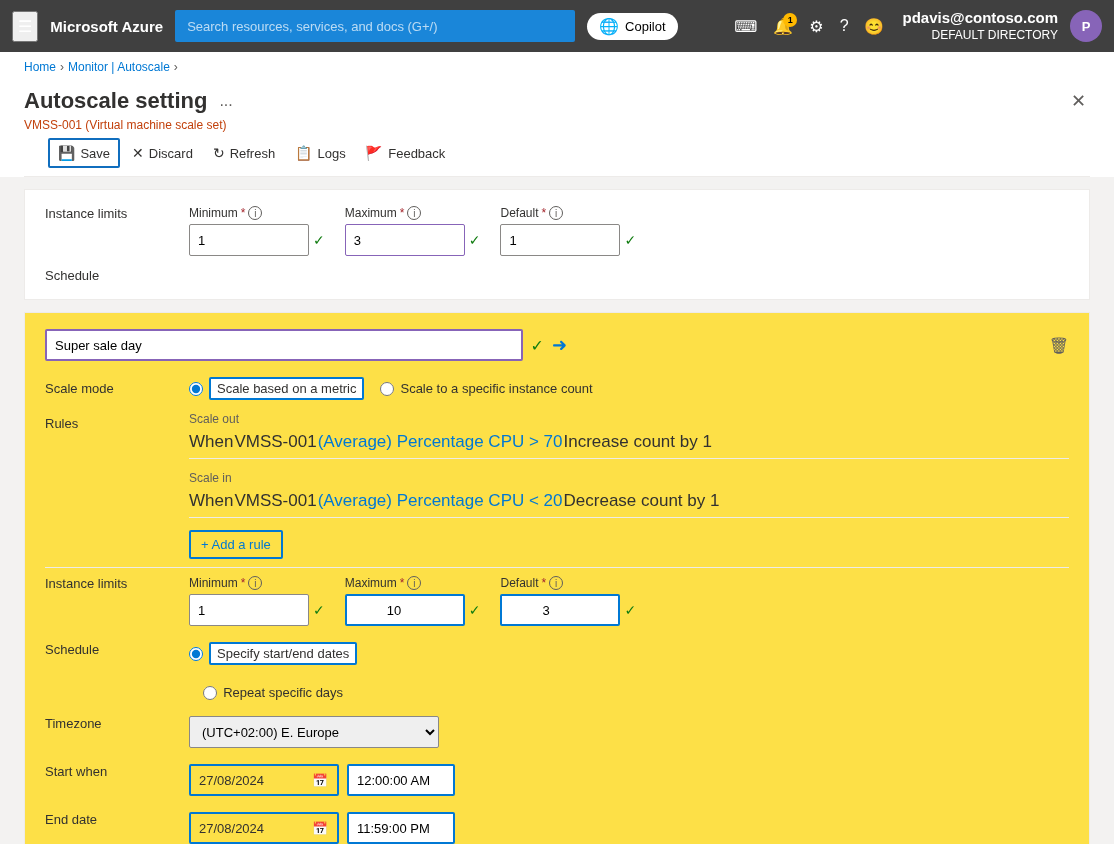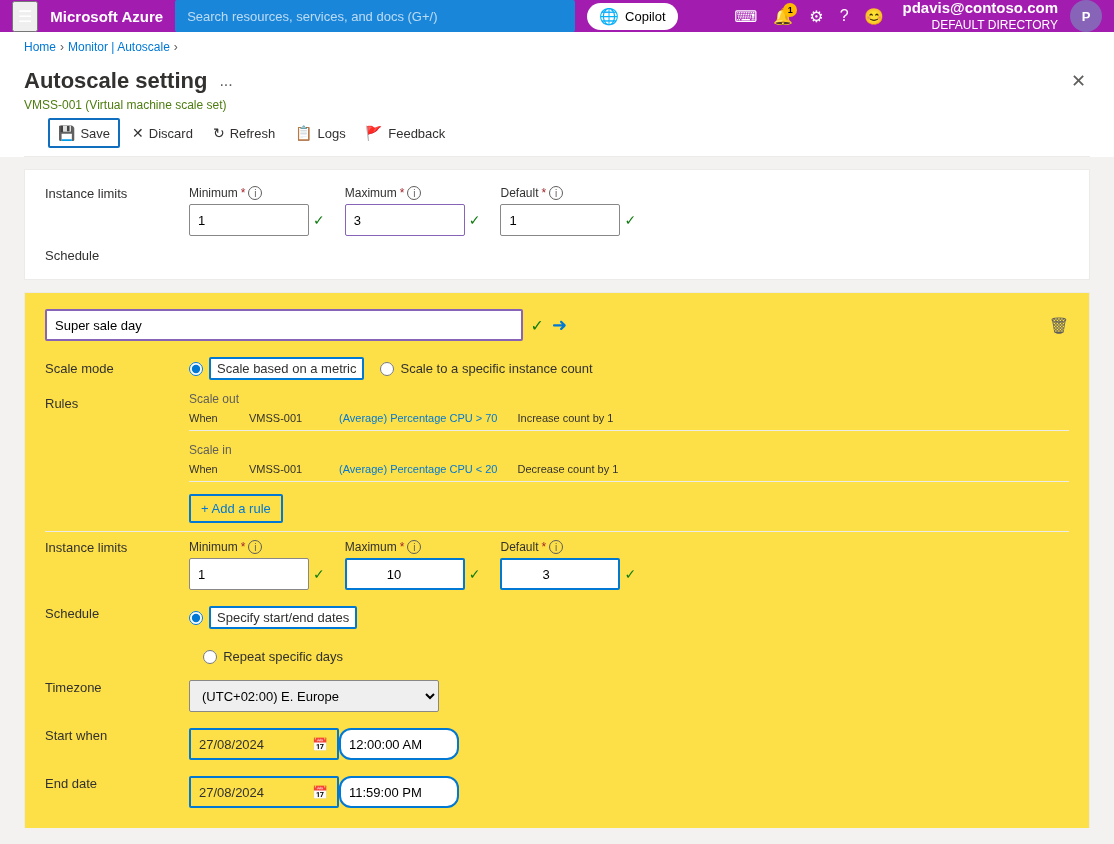--- a/index.html
+++ b/index.html
@@ -1,21 +1,21 @@
 <!DOCTYPE html>
 <html><head>
   <meta charset="utf-8">
   <style>
     * { box-sizing: border-box; margin: 0; padding: 0; }
     body { font-family: 'Segoe UI', Arial, sans-serif; font-size: 13px; background: #f3f2f1; color: #323130; }
 
     
     .top-nav {
-      background: #a21caf;
-      height: 32px;
+      background: #404040;
+      height: 52px;
       display: flex;
       align-items: center;
       padding: 0 12px;
       gap: 12px;
     }
     .nav-hamburger { color: white; font-size: 16px; cursor: pointer; padding: 4px; }
     .nav-title { color: white; font-weight: 600; font-size: 15px; flex: 0 0 auto; }
     .nav-search {
       flex: 1;
       max-width: 400px;
@@ -102,21 +102,21 @@
       align-items: center;
       gap: 8px;
     }
     .page-title {
       font-size: 22px;
       font-weight: 600;
       color: #323130;
     }
     .page-subtitle {
       font-size: 12px;
-      color: #4d7c0f;
+      color: #c2410c;
       margin-top: 2px;
     }
     .page-subtitle span { cursor: pointer; }
     .close-btn {
       margin-left: auto;
       background: none;
       border: none;
       font-size: 18px;
       cursor: pointer;
       color: #605e5c;
@@ -294,22 +294,22 @@
       border: 2px solid #0078d4;
       border-radius: 2px;
       padding: 2px 6px;
       background: white;
     }
     .rule-group { margin-bottom: 12px; }
     .rule-group-label { font-size: 12px; color: #605e5c; margin-bottom: 4px; font-weight: 500; }
     .rule-row {
       display: flex;
       align-items: center;
-      gap: 20px;
-      font-size: 11px;
+      gap: 1px;
+      font-size: 17px;
       padding: 2px 0;
       border-bottom: 1px solid #edebe9;
       padding-bottom: 6px;
     }
     .rule-when { min-width: 40px; color: #323130; }
     .rule-resource { min-width: 70px; color: #323130; }
     .rule-metric { color: #0078d4; cursor: pointer; }
     .rule-action { color: #323130; }
 
     .add-rule-btn {
@@ -345,39 +345,40 @@
       border-radius: 2px;
       padding: 4px 8px;
       font-size: 13px;
       height: 32px;
       width: 250px;
     }
 
     .date-row {
       display: flex;
       align-items: center;
+      gap: 8px;
     }
     .date-input {
       border: 2px solid #0078d4;
       border-radius: 2px;
       padding: 4px 8px;
       font-size: 13px;
       height: 32px;
       width: 150px;
       display: flex;
       align-items: center;
       justify-content: space-between;
     }
     .time-input {
       border: 2px solid #0078d4;
-      border-radius: 12px;
+      border-radius: 2px;
       padding: 4px 8px;
       font-size: 13px;
       height: 32px;
-      width: 120px;
+      width: 108px;
     }
 
     .add-condition-link {
       color: #0078d4;
       background: none;
       border: none;
       font-size: 13px;
       cursor: pointer;
       padding: 8px 24px;
       display: flex;

